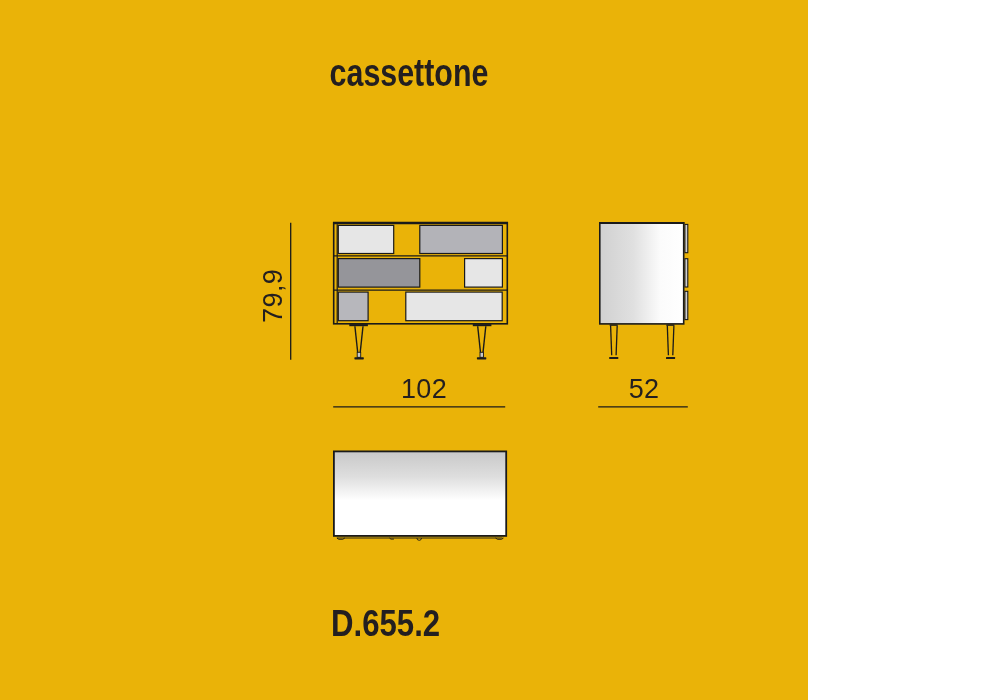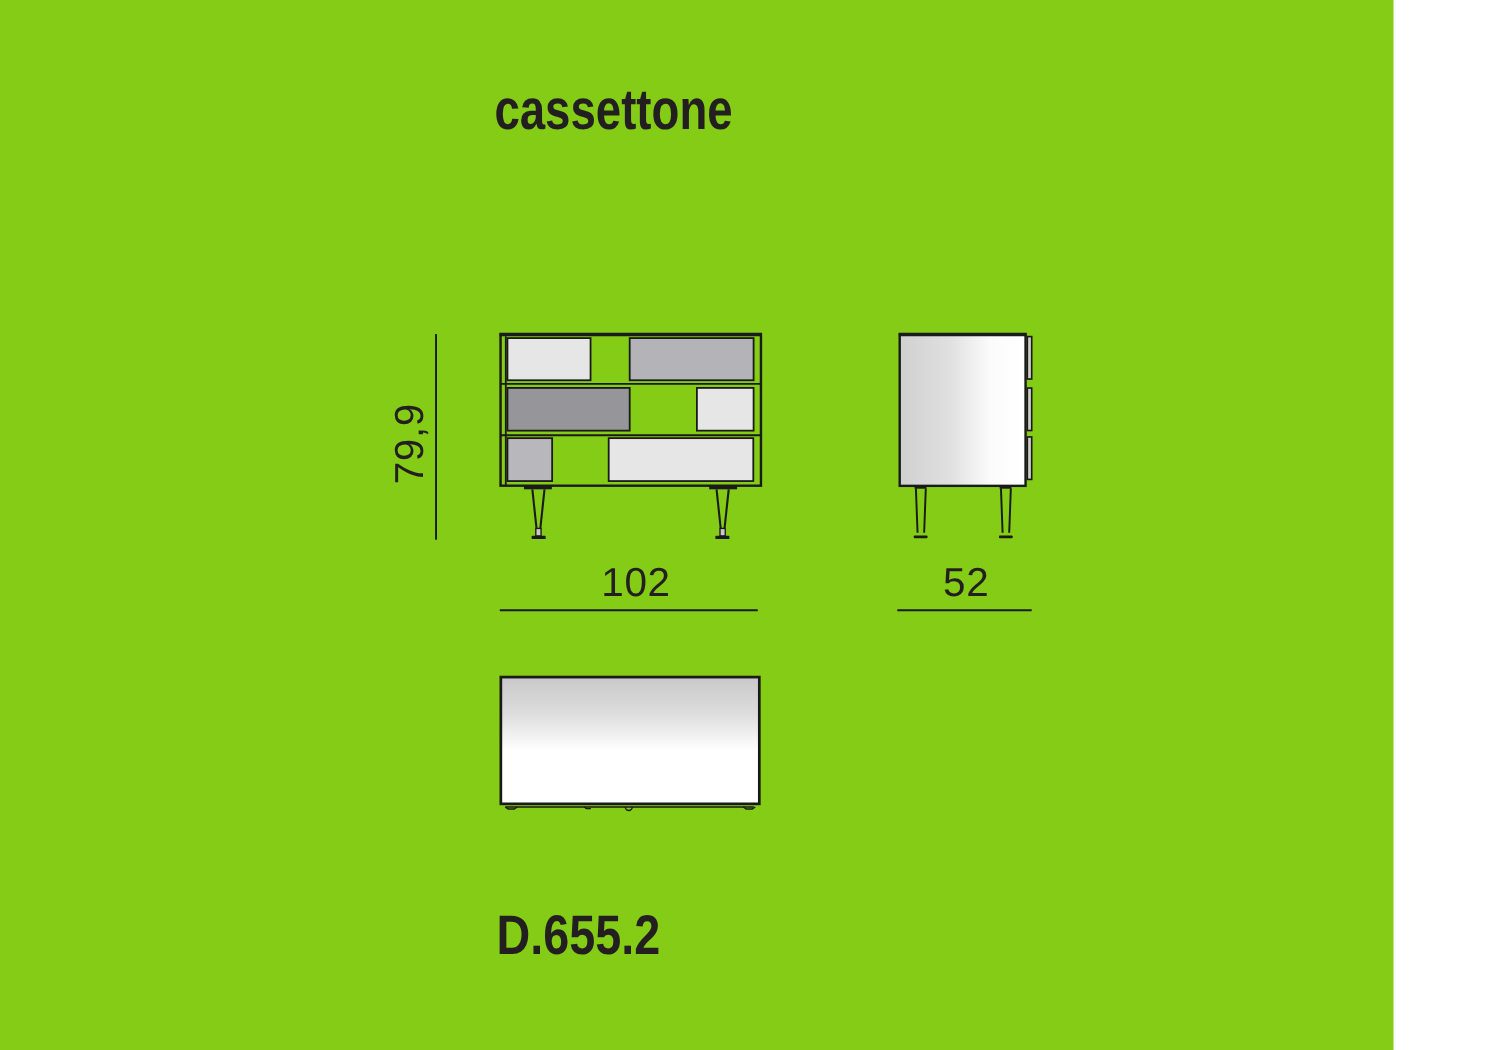--- a/index.html
+++ b/index.html
@@ -1,16 +1,16 @@
 <!DOCTYPE html>
 <html><head>
 <meta charset="utf-8">
 <style>
   html,body{margin:0;padding:0;background:#ffffff;}
-  .page{position:relative;width:929px;height:700px;background:#84cc16;overflow:hidden;}
+  .page{position:relative;width:808px;height:700px;background:#eab308;overflow:hidden;}
   text{font-family:"Liberation Sans",sans-serif;}
 </style>
 </head>
 <body>
 <div class="page">
 <svg width="1000" height="700" viewBox="0 0 1000 700" xmlns="http://www.w3.org/2000/svg">
   <defs>
     <linearGradient id="sideGrad" x1="0" y1="0" x2="1" y2="0">
       <stop offset="0" stop-color="#d0d0d0"></stop>
       <stop offset="0.4" stop-color="#e0e0e0"></stop>

